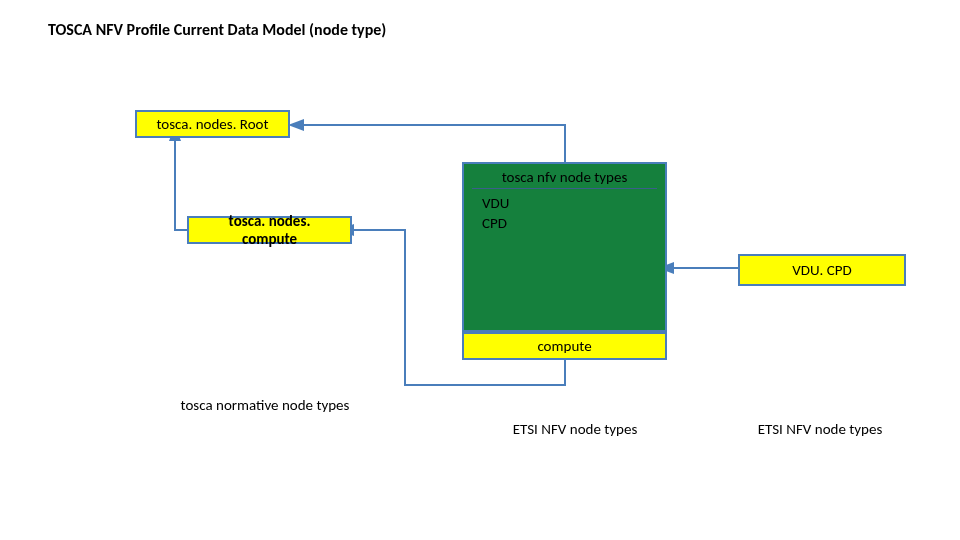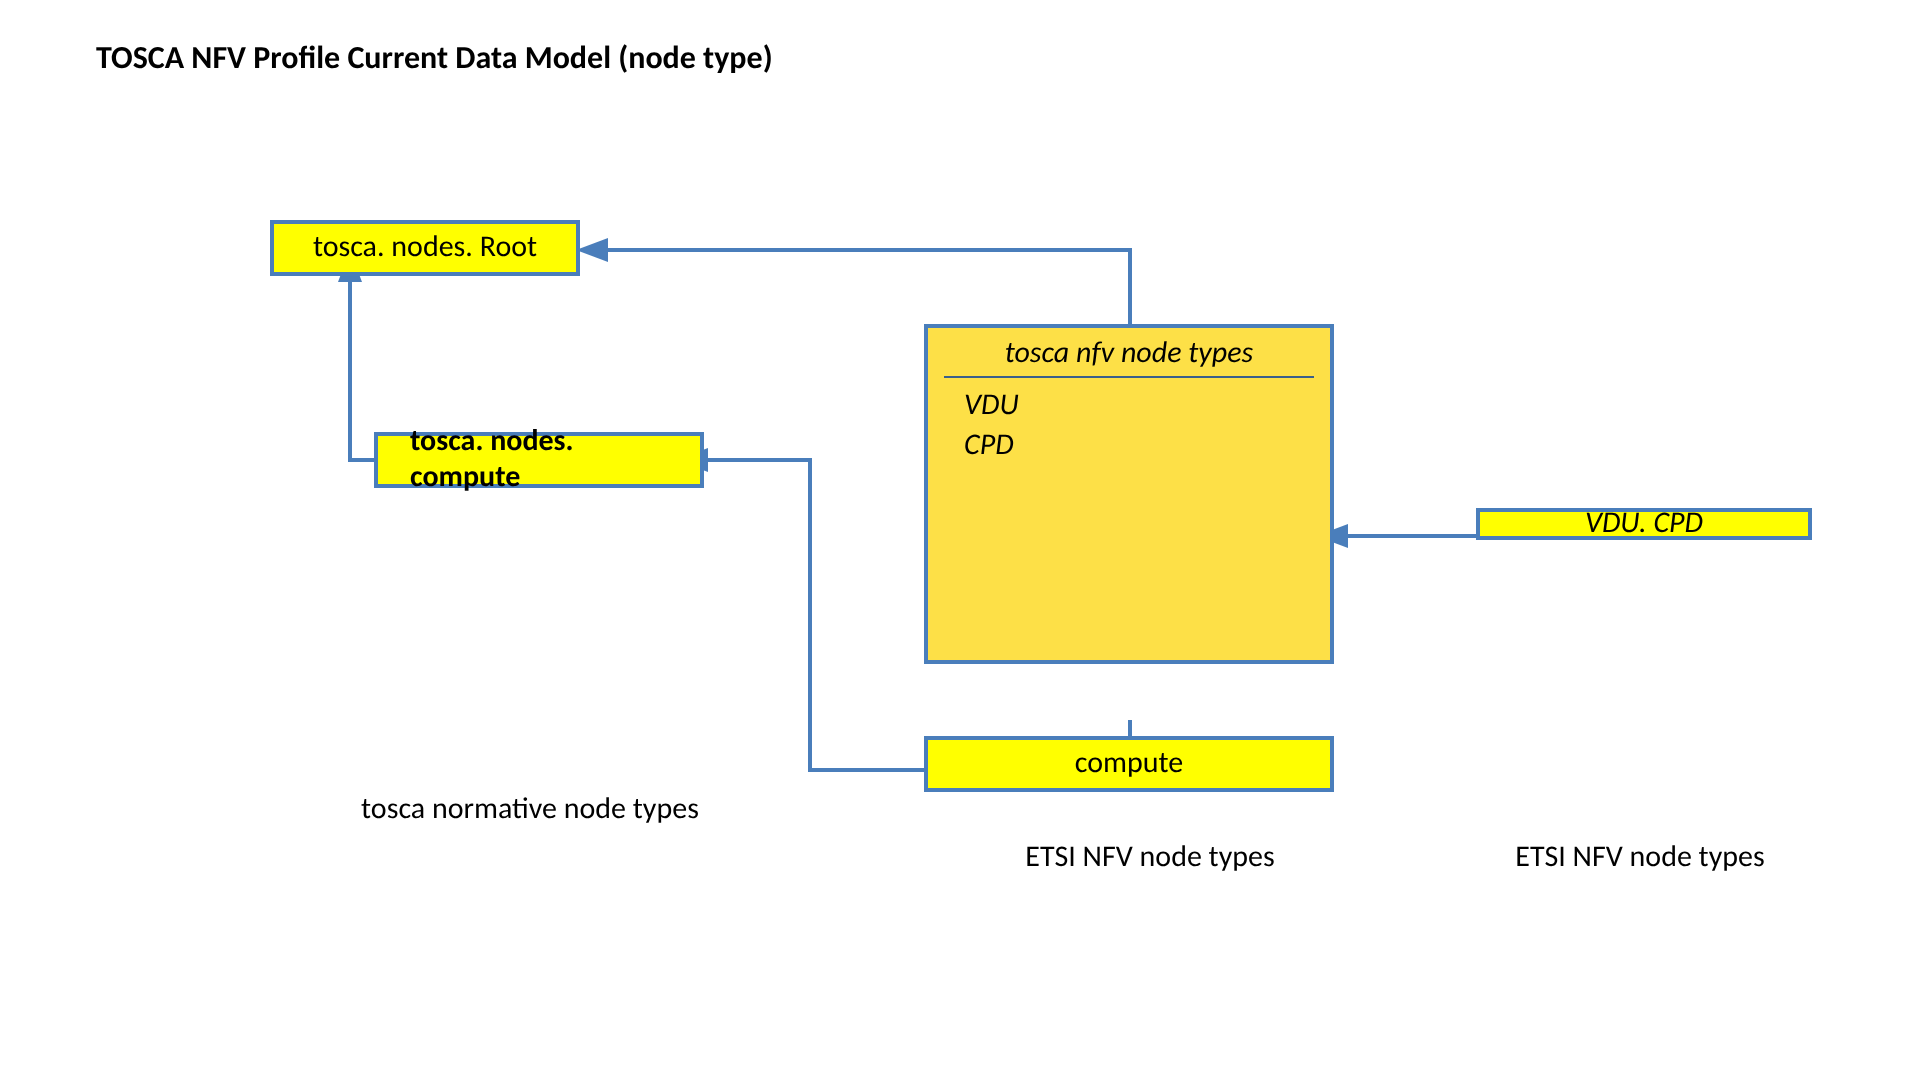--- a/index.html
+++ b/index.html
@@ -15,35 +15,34 @@
     position: absolute;
     left: 48px;
     top: 20px;
     font-size: 16px;
     font-weight: 700;
   }
   .box {
     position: absolute;
     background: #ffff00;
     border: 2px solid #4a7ebb;
-    text-align: left;
+    text-align: center;
     font-size: 15px;
     display: flex;
     align-items: center;
     justify-content: center;
     box-sizing: border-box;
     padding: 2px 16px;
   }
   .nfv-group {
     position: absolute;
-    background: #fde047;
+    background: #15803d;
     border: 2px solid #4a7ebb;
     box-sizing: border-box;
     font-size: 15px;
-    font-style: italic;
   }
   .nfv-header {
     text-align: center;
     padding: 4px 6px 2px 6px;
   }
   .nfv-sep {
     border-top: 1px solid #3a5f8a;
     margin: 0 8px 4px 8px;
   }
   .nfv-items {
@@ -94,23 +93,23 @@
 
 <div class="nfv-group" style="left:462px; top:162px; width:205px; height:170px;">
   <div class="nfv-header">tosca nfv node types</div>
   <div class="nfv-sep"></div>
   <div class="nfv-items">
     <div>VDU</div>
     <div>CPD</div>
   </div>
 </div>
 
-<div class="box" style="left:462px; top:332px; width:205px; height:28px;margin-top:36px;">
+<div class="box" style="left:462px; top:332px; width:205px; height:28px;">
   <span>compute</span>
 </div>
 
-<div class="box" style="left:738px; top:254px; width:168px; height:16px;font-style:italic;">
+<div class="box" style="left:738px; top:254px; width:168px; height:32px;">
   <span>VDU. CPD</span>
 </div>
 
 <div class="caption" style="left:160px; top:396px; width:210px;">tosca normative node types</div>
 <div class="caption" style="left:495px; top:420px; width:160px;">ETSI NFV node types</div>
 <div class="caption" style="left:740px; top:420px; width:160px;">ETSI NFV node types</div>
 
 </body></html>

